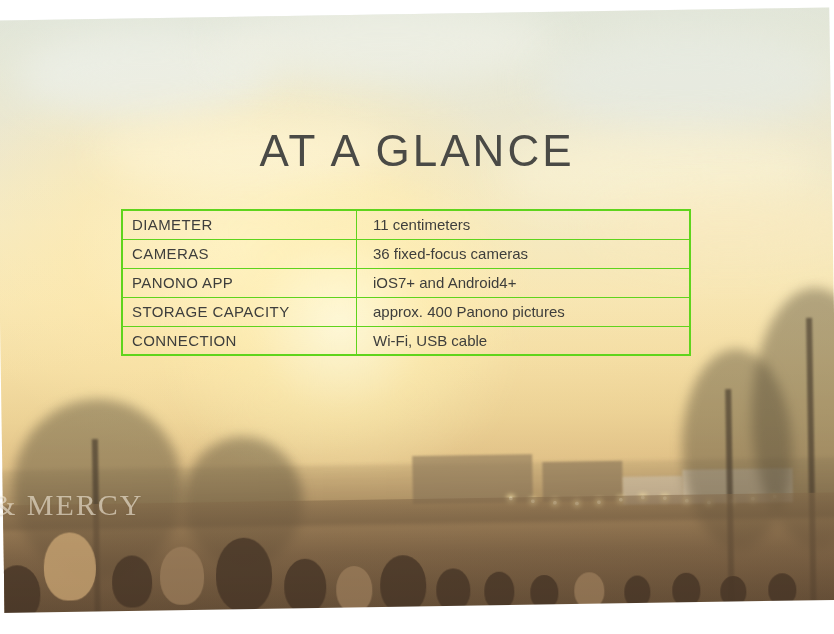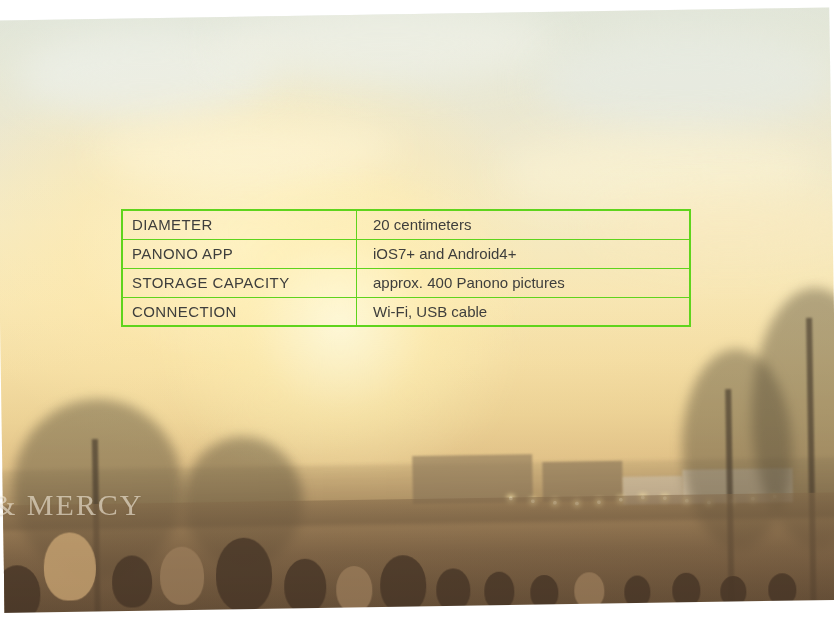--- a/index.html
+++ b/index.html
@@ -311,26 +311,31 @@
     </div>
   </div>
 
   <div class="mask mask-top"></div>
   <div class="mask mask-bottom"></div>
 
   <div class="content">
 
     <div class="watermark">&amp; MERCY</div>
 
+    <div class="slide-title">AT A GLANCE</div>
 
     <table class="spec-table">
       <tbody>
         <tr>
           <td class="label">DIAMETER</td>
-          <td class="value">20 centimeters</td>
+          <td class="value">11 centimeters</td>
+        </tr>
+        <tr>
+          <td class="label">CAMERAS</td>
+          <td class="value">36 fixed-focus cameras</td>
         </tr>
         <tr>
           <td class="label">PANONO APP</td>
           <td class="value">iOS7+ and Android4+</td>
         </tr>
         <tr>
           <td class="label">STORAGE CAPACITY</td>
           <td class="value">approx. 400 Panono pictures</td>
         </tr>
         <tr>

